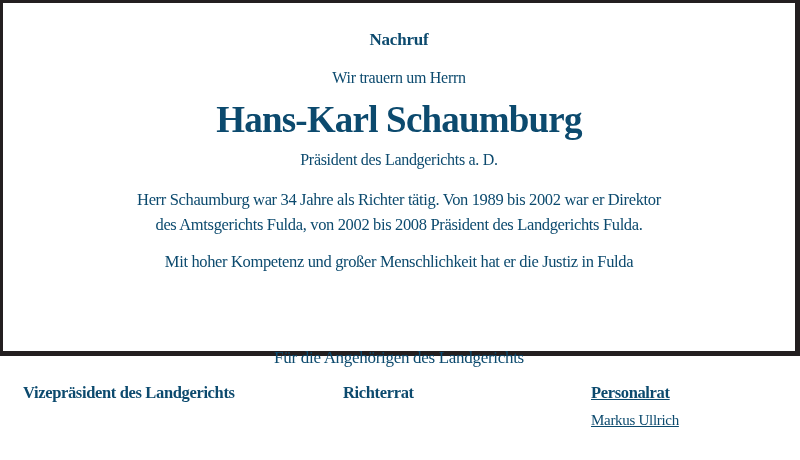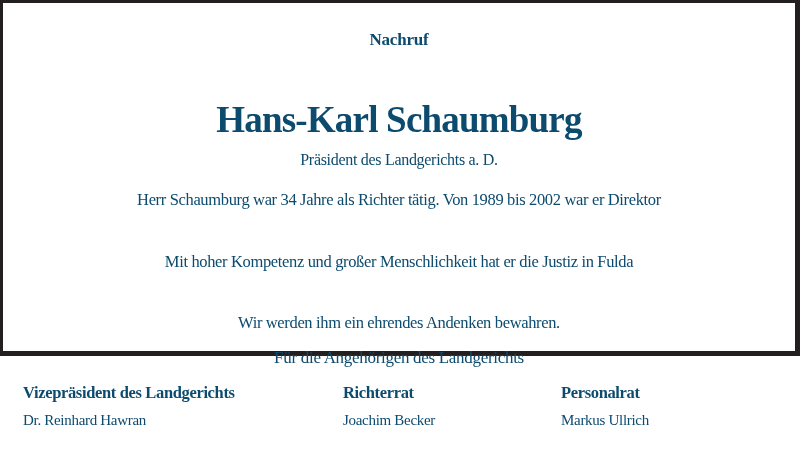--- a/index.html
+++ b/index.html
@@ -82,43 +82,42 @@
       display: block;
     }
     .col .person {
       font-size: 15px;
       letter-spacing: -0.3px;
       display: block;
       margin-top: 9px;
     }
     .col-1 { left: 20px; width: 295px; top: 380px; }
     .col-2 { left: 340px; width: 180px; top: 380px; }
-    .col-3 { left: 558px; width: 180px; top: 380px; }
+    .col-3 { left: 588px; width: 180px; top: 380px; text-decoration: underline; }
   </style>
 </head>
 <body>
 
 <div class="frame">
   <div class="line heading">Nachruf</div>
+  <div class="line intro">Wir trauern um Herrn</div>
   <div class="line name">Hans-Karl Schaumburg</div>
   <div class="line title">Präsident des Landgerichts a. D.</div>
 
   <div class="line body-text p1a">Herr Schaumburg war 34 Jahre als Richter tätig. Von 1989 bis 2002 war er Direktor</div>
+  <div class="line body-text p1b">des Amtsgerichts Fulda, von 2002 bis 2008 Präsident des Landgerichts Fulda.</div>
 
   <div class="line body-text p2a">Mit hoher Kompetenz und großer Menschlichkeit hat er die Justiz in Fulda</div>
 
-  <div class="line body-text p3">Wir werden ihm ein ehrendes Andenken bewahren.</div>
 
   <div class="line signoff">Für die Angehörigen des Landgerichts</div>
 
   <div class="col col-1">
     <span class="role">Vizepräsident des Landgerichts</span>
-    <span class="person">Dr. Reinhard Hawran</span>
   </div>
   <div class="col col-2">
     <span class="role">Richterrat</span>
-    <span class="person">Joachim Becker</span>
   </div>
   <div class="col col-3">
     <span class="role">Personalrat</span>
     <span class="person">Markus Ullrich</span>
   </div>
 </div>
 
 </body></html>

